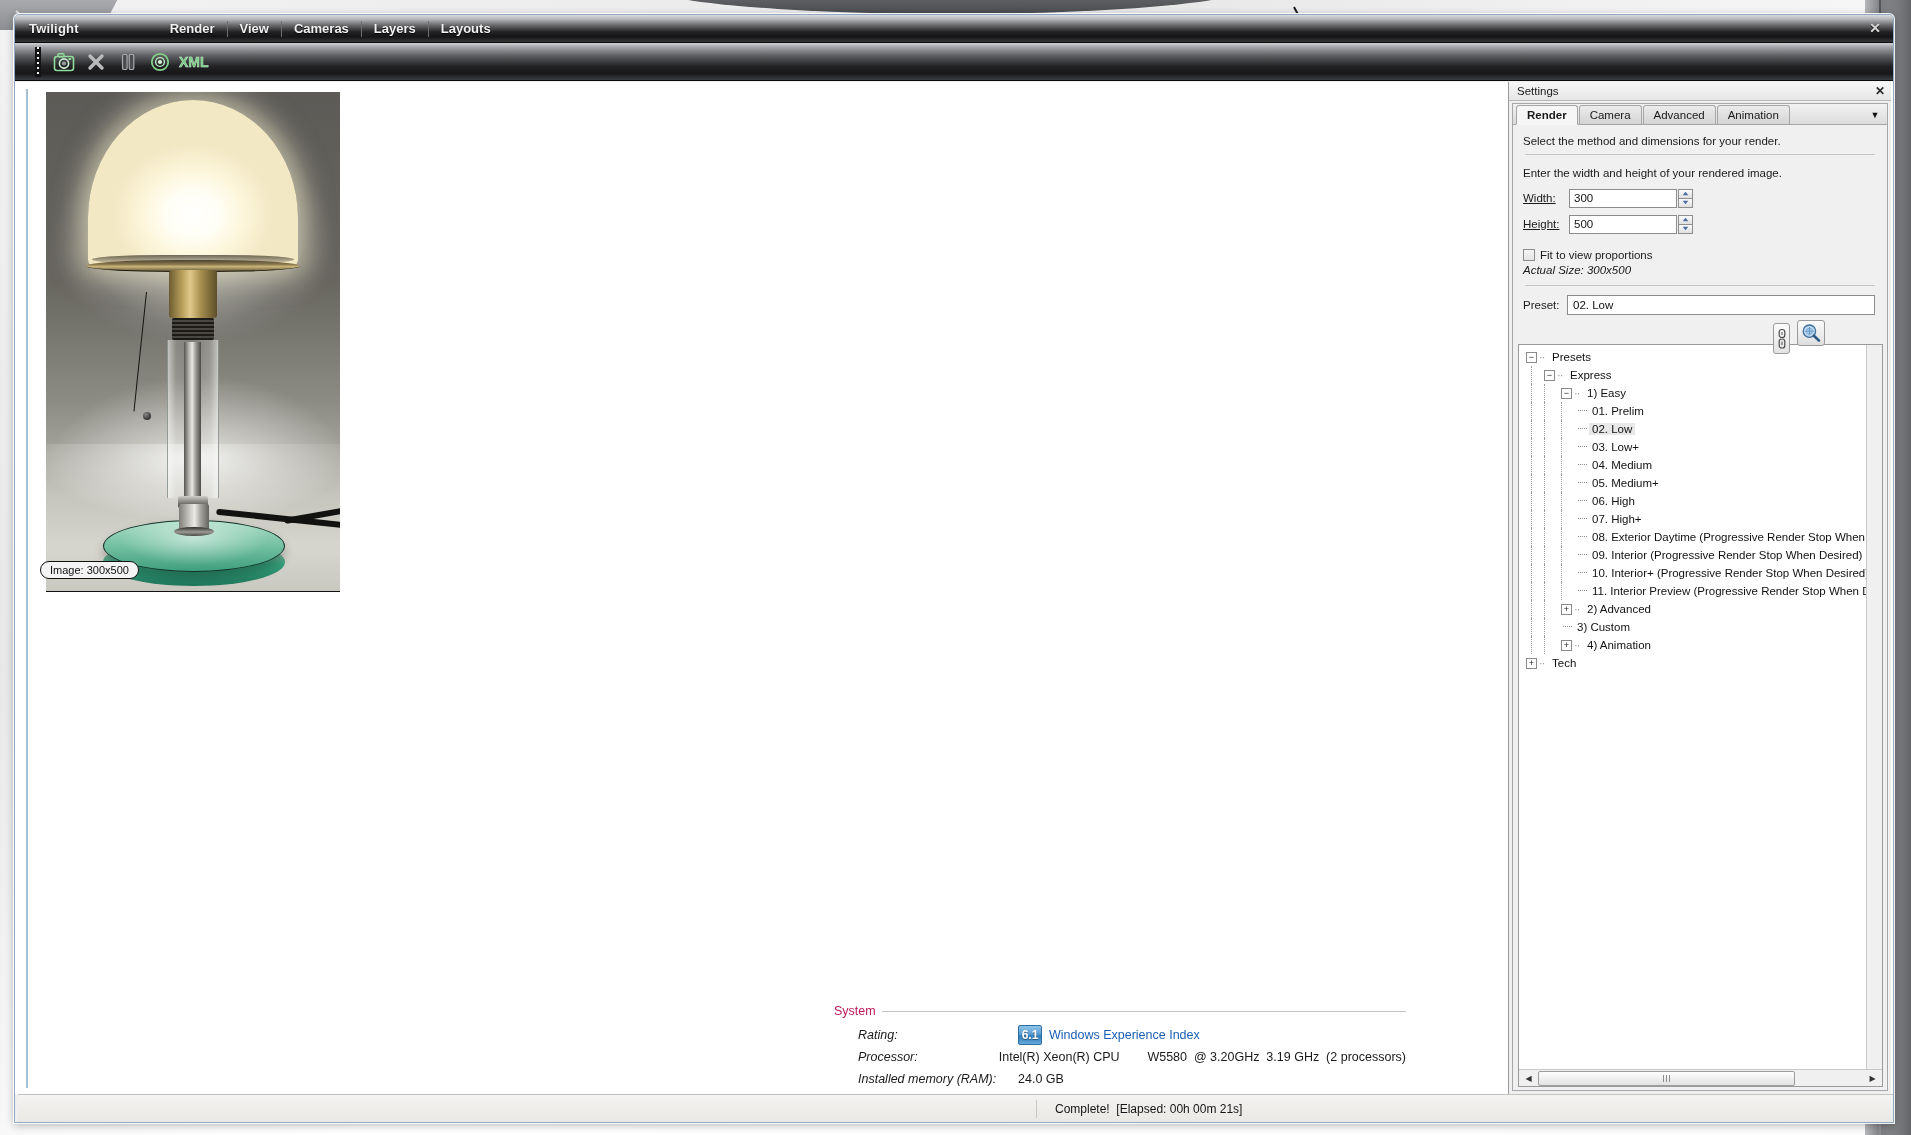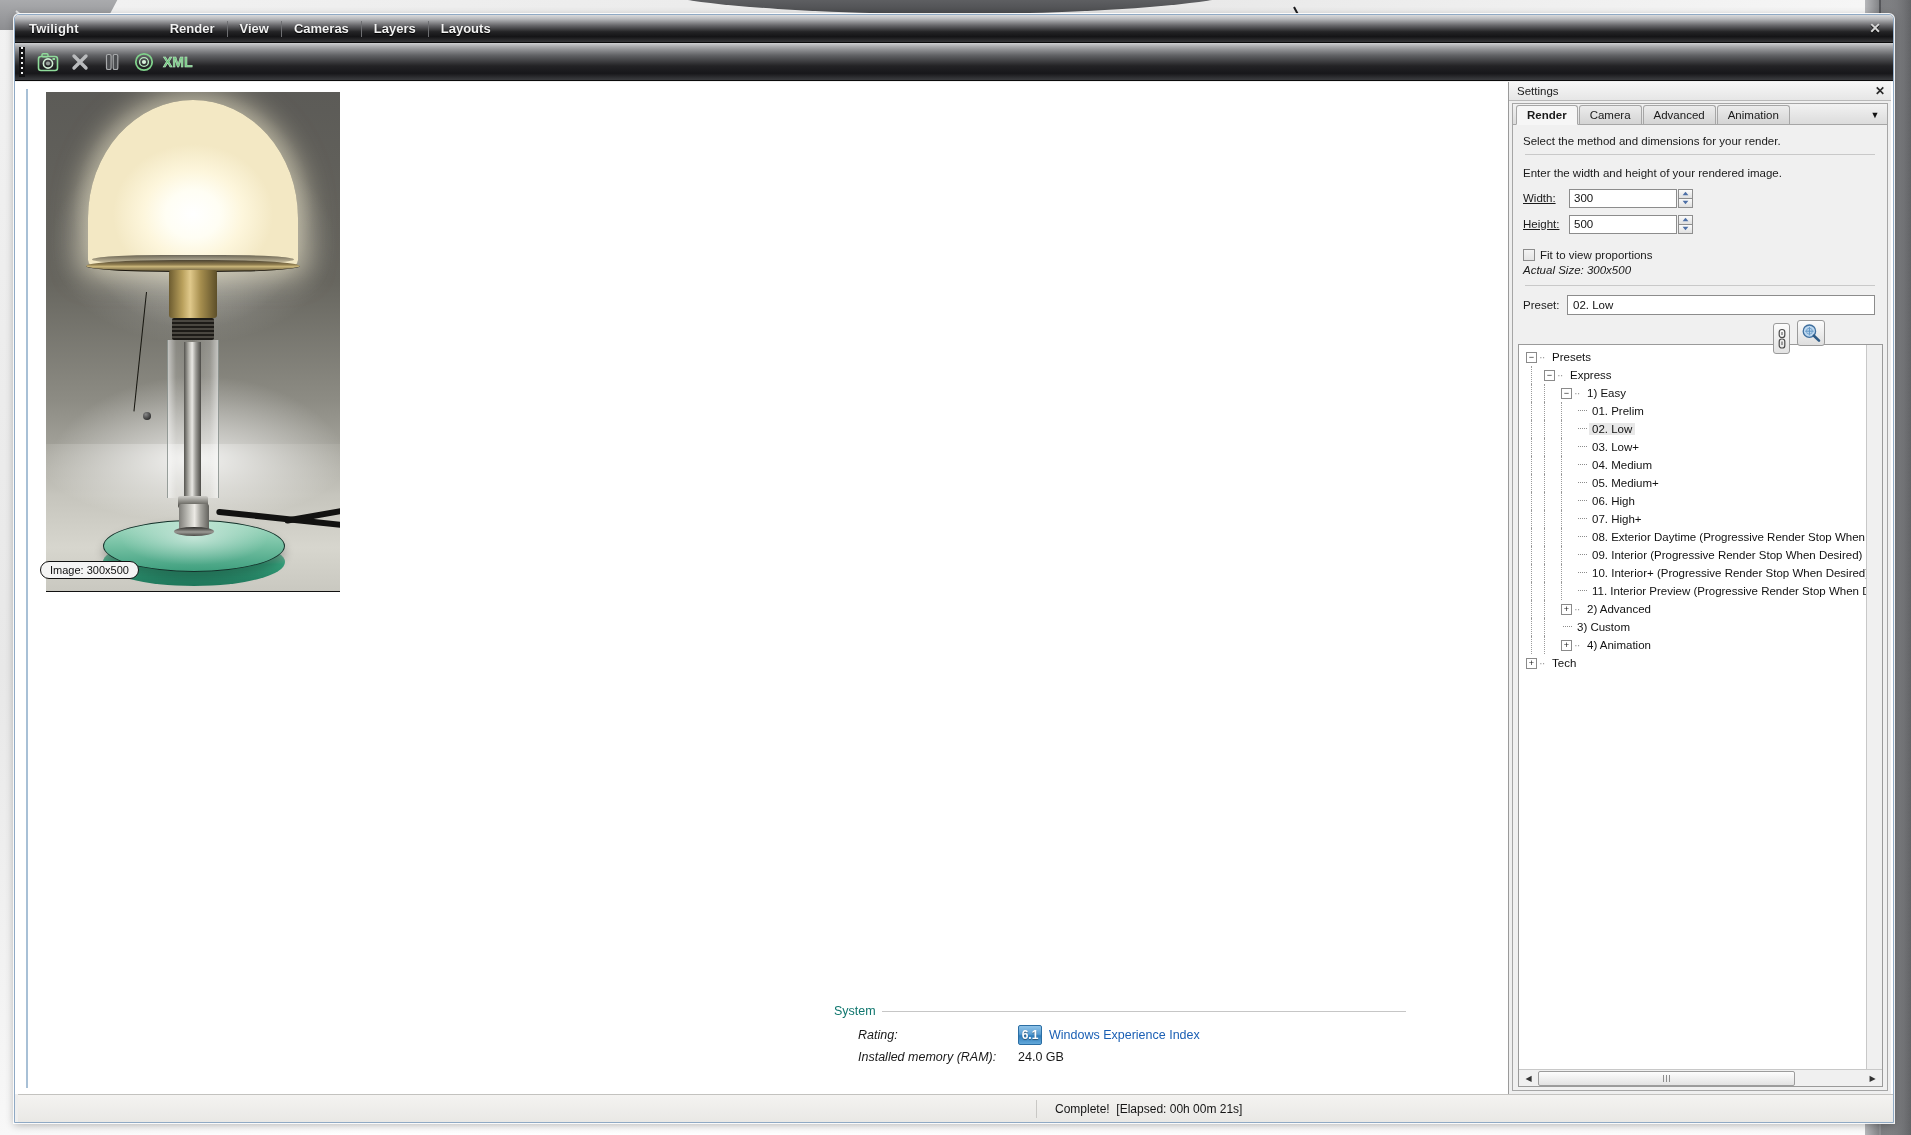--- a/index.html
+++ b/index.html
@@ -81,21 +81,21 @@
     line-height: 14px; cursor: pointer;
     text-shadow: 0 1px 1px #000;
   }
 
   
   #toolbar {
     height: 38px;
     background: linear-gradient(180deg,#cfd0d2 0%,#a7a8ab 10%,#5f6063 34%,#232325 62%,#17171a 82%,#3c3d40 100%);
     border-bottom: 1px solid #0a0a0b;
     display: flex; align-items: center;
-    padding-left: 4px;
+    padding-left: 20px;
   }
   #tb-grip {
     width: 6px; height: 30px; margin-right: 8px;
     background-image: repeating-linear-gradient(180deg,#f0f0f0 0 2px,transparent 2px 5px);
     background-position: 2px 0;
     background-size: 2px 100%;
     background-repeat: repeat-y;
     background-color: #131315;
   }
   .tb-btn {
@@ -258,21 +258,21 @@
     white-space: nowrap;
   }
 
   
   #sysinfo {
     position: absolute; left: 806px; top: 915px; width: 572px; height: 168px;
     font-size: 12px; color: #1a1a1a; overflow: hidden;
   }
   .si-legend {
     display: flex; align-items: center; gap: 6px;
-    font-size: 12.5px; color: #0f766e; margin-bottom: 6px;
+    font-size: 12.5px; color: #be185d; margin-bottom: 6px;
   }
   .si-legend .rule { flex: 1; height: 1px; background: #c6c6c6; }
   .si-row { display: flex; align-items: center; height: 22px; padding-left: 24px; }
   .si-label { width: 160px; color: #1a1a1a; font-size: 12.5px; font-style: italic; }
   .si-value { color: #1a1a1a; font-size: 12.5px; white-space: pre; }
   #wei-badge {
     display: inline-flex; align-items: center; justify-content: center;
     width: 24px; height: 20px; margin-right: 7px;
     border-radius: 2px;
     background: linear-gradient(180deg,#8fc3e8 0%,#5b9fd4 45%,#2f7cbb 55%,#63a9da 100%);
@@ -563,20 +563,24 @@
           </div>
 
           <div class="si-row">
             <div class="si-label">Rating:</div>
             <div style="display:flex;align-items:center;">
               <span id="wei-badge">6.1</span>
               <span id="wei-link">Windows Experience Index</span>
             </div>
           </div>
 
+          <div class="si-row">
+            <div class="si-label">Processor:</div>
+            <div class="si-value">Intel(R) Xeon(R) CPU        W5580  @ 3.20GHz  3.19 GHz  (2 processors)</div>
+          </div>
 
           <div class="si-row">
             <div class="si-label">Installed memory (RAM):</div>
             <div class="si-value">24.0 GB</div>
           </div>
 
         </div>
 
       </div>
     </div>

